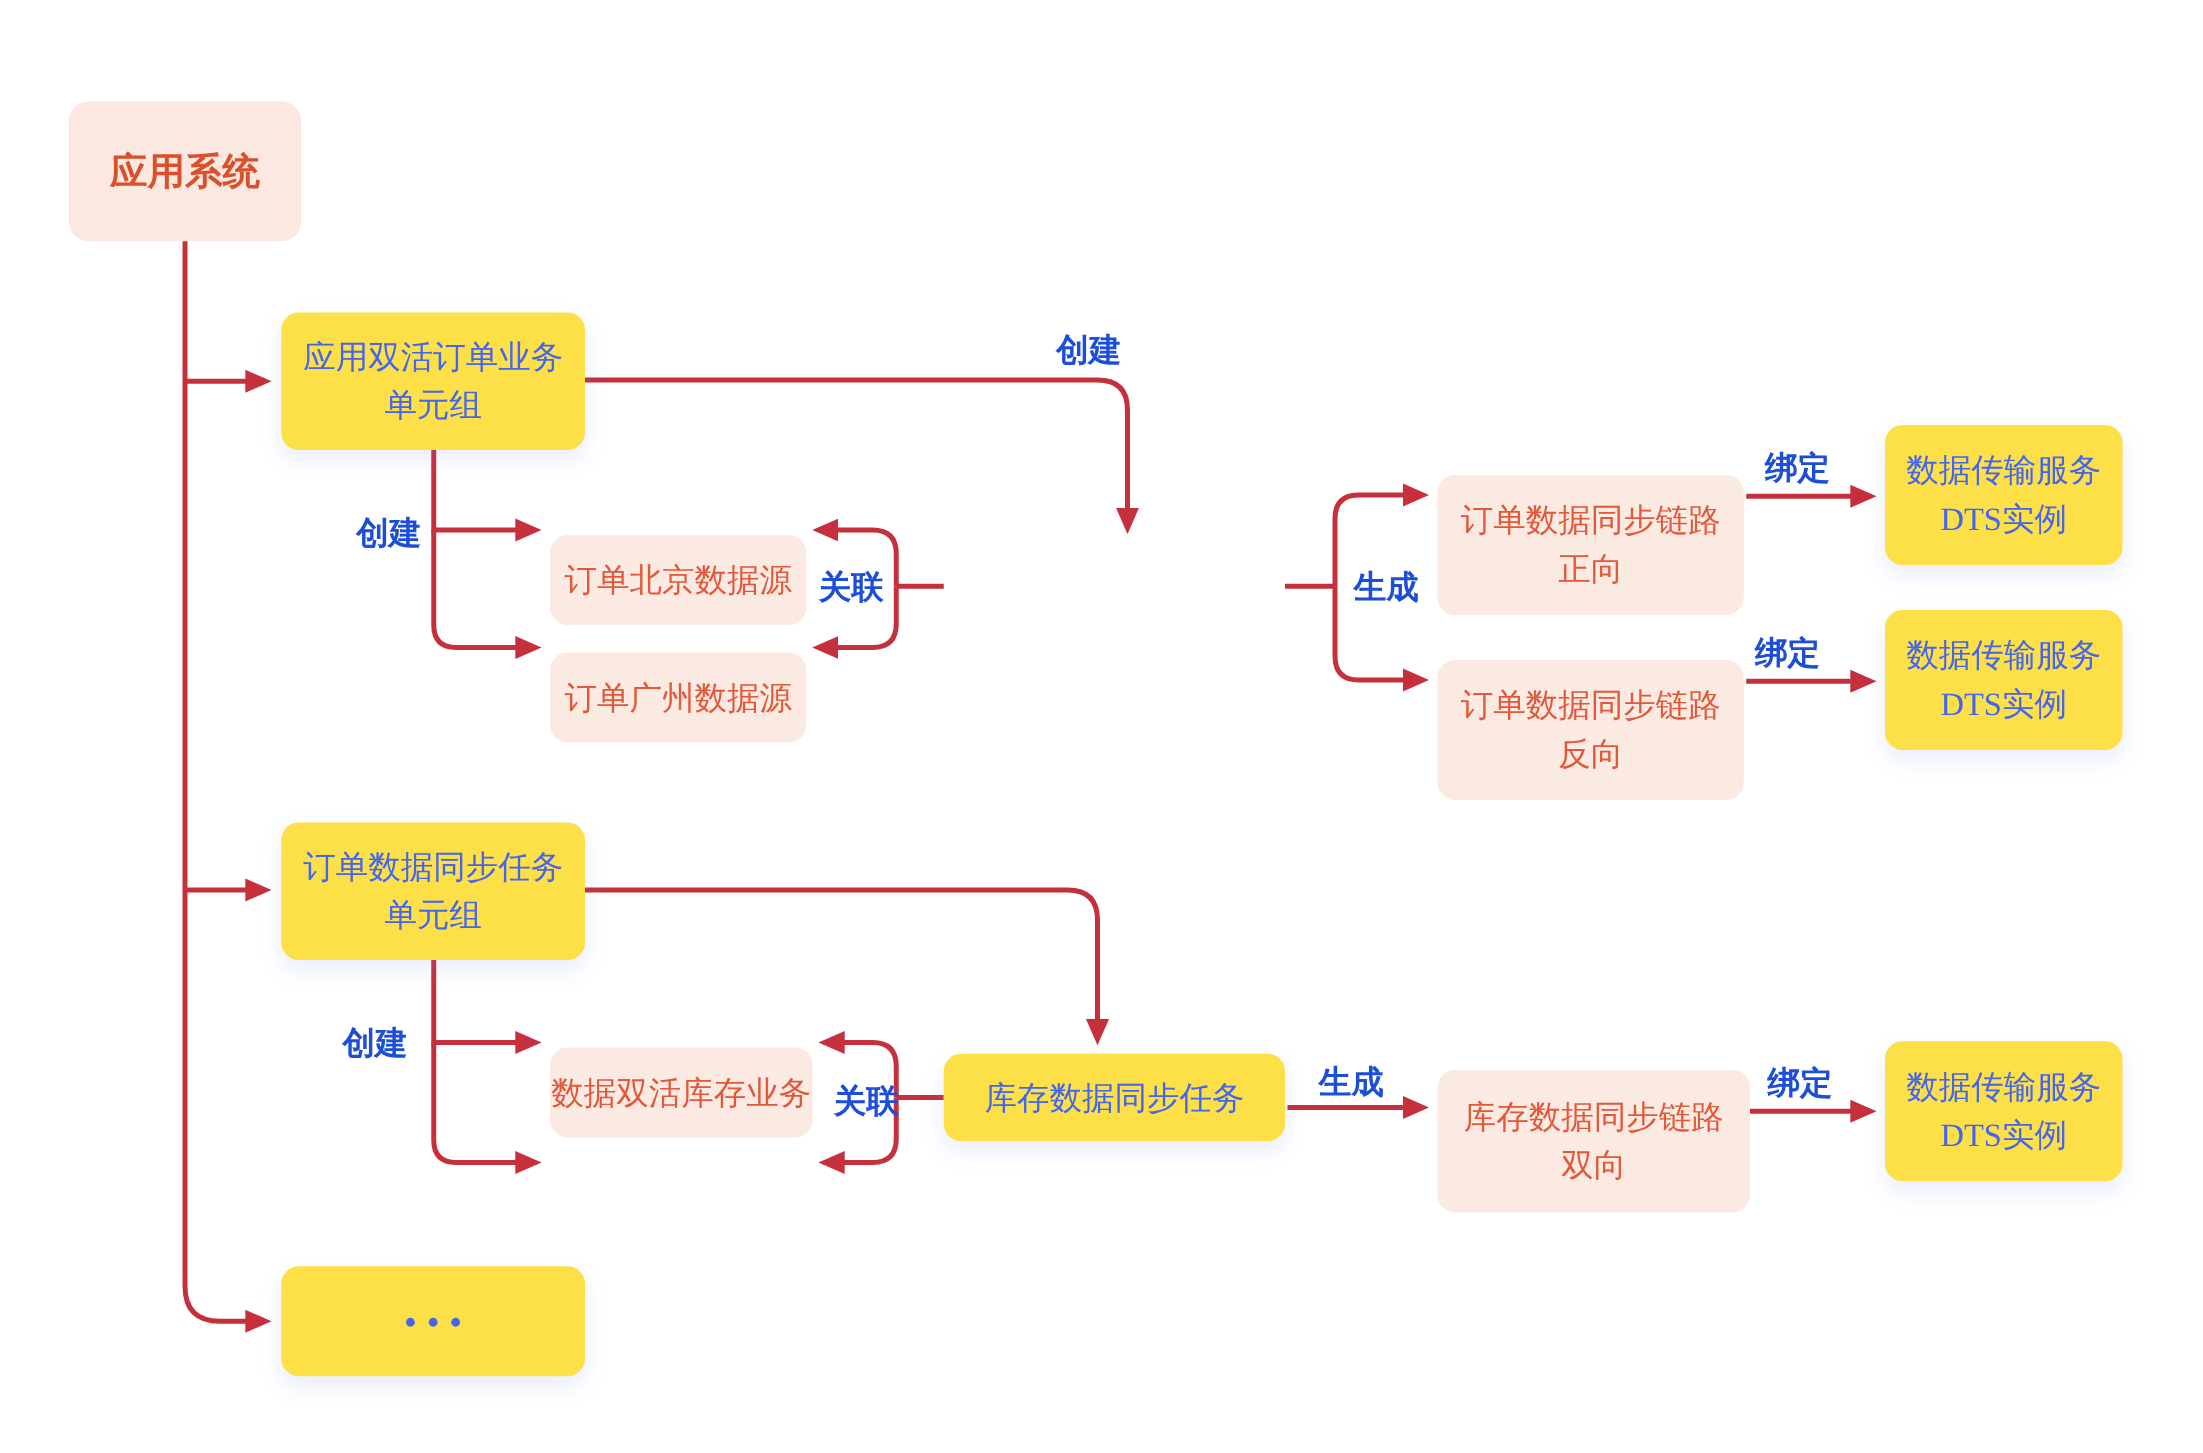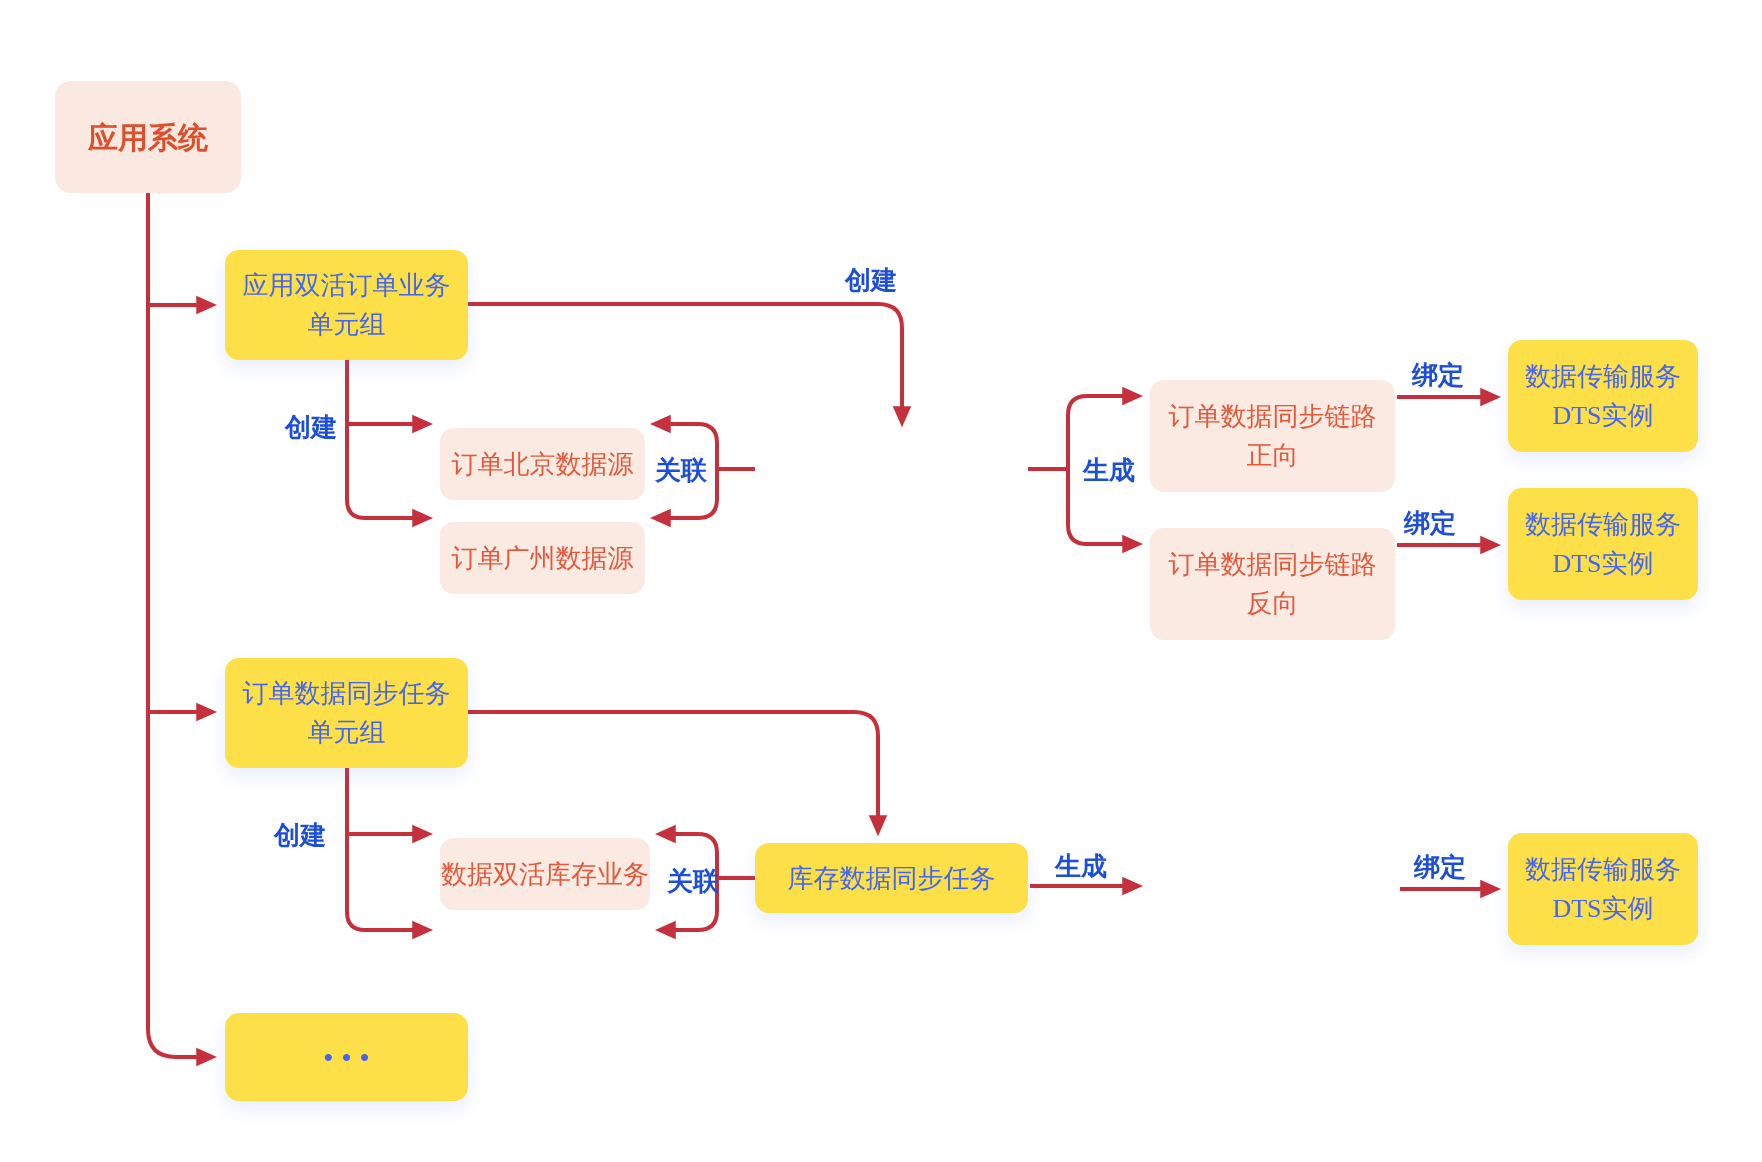--- a/index.html
+++ b/index.html
@@ -92,20 +92,22 @@
 DTS实例</div>
 
   <div class="node blue" style="left:225px;top:658px;width:243px;height:110px">订单数据同步任务
 单元组</div>
 
   <div class="node orange" style="left:440px;top:798px;width:210px;height:72px">数据双活库存业务</div>
 
 
   <div class="node blue" style="left:755px;top:843px;width:273px;height:70px">库存数据同步任务</div>
 
+  <div class="node orange" style="left:1150px;top:816px;width:250px;height:114px">库存数据同步链路
+双向</div>
 
   <div class="node blue" style="left:1508px;top:833px;width:190px;height:112px">数据传输服务
 DTS实例</div>
 
   <div class="node blue dots" style="left:225px;top:1013px;width:243px;height:88px">•••</div>
 
   <div class="edge-label" style="left:871px;top:280px">创建</div>
 
   <div class="edge-label" style="left:311px;top:427px">创建</div>
 

